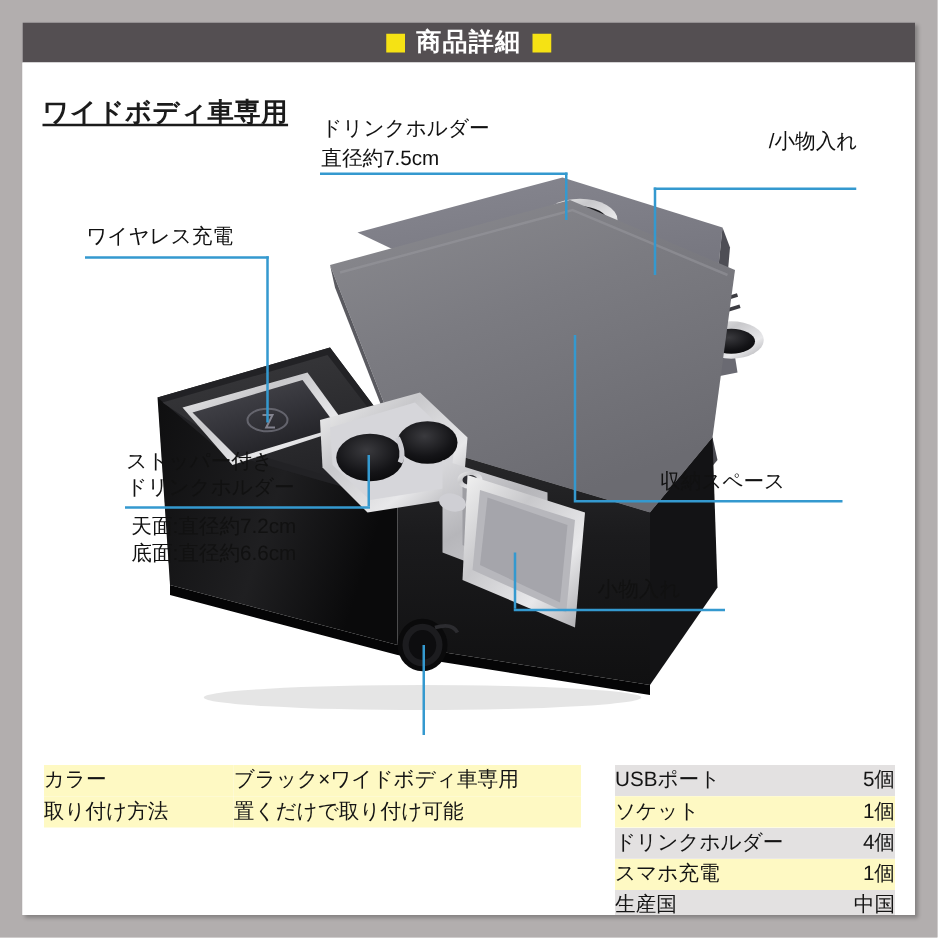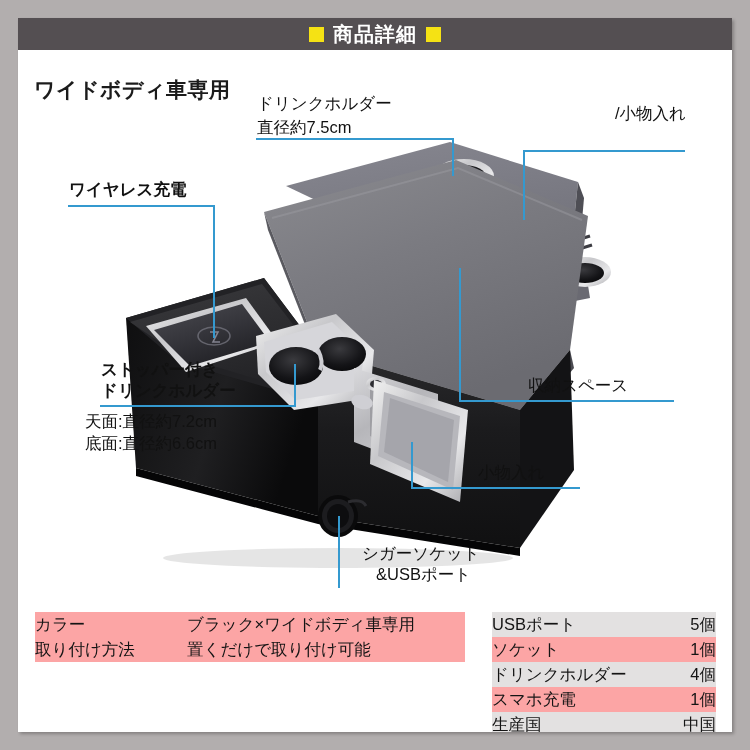--- a/index.html
+++ b/index.html
@@ -73,31 +73,32 @@
   
   #headline {
     position: absolute;
     left: 16px;
     top: 26px;
     font-size: 21px;
     font-weight: bold;
     color: #1b1b1b;
     letter-spacing: 0.5px;
     white-space: nowrap;
+    text-decoration: underline;
   }
 
   
   .label {
     position: absolute;
     color: #111111;
     line-height: 1.18;
     white-space: nowrap;
   }
   .label.sz-normal { font-size: 16.5px; }
-  .label.bold      { font-weight: bold; }
+  .label.bold      { font-weight: normal; }
 
   
   .lead {
     position: absolute;
     background: #3499cf;
   }
   .lead.h { height: 2px; }
   .lead.v { width: 2px; }
 
   
@@ -132,21 +133,21 @@
     font-size: 16.5px;
     color: #141414;
     padding: 0;
     height: 25px;
     line-height: 25px;
     vertical-align: middle;
     white-space: nowrap;
     overflow: hidden;
   }
   table.spec tr.shade td { background: #e3e1e1; }
-  table.spec tr.plain td { background: #fca5a5; }
+  table.spec tr.plain td { background: #fef9c3; }
 
   .cell-key   { padding-left: 10px; }
   .cell-val   { padding-left: 4px; }
   .cell-val-r { text-align: right; padding-right: 12px; }
 
   #tbl-left  col.k { width: 152px; }
   #tbl-right col.k { width: 148px; }
 </style>
 </head>
 <body>
@@ -349,37 +350,33 @@
 
       <div class="label sz-normal bold" style="left:51px; top:130px;">
         <div>ワイヤレス充電</div>
       </div>
 
       <div class="label sz-normal bold" style="left:83px; top:310px;">
         <div>ストッパー付き</div>
         <div style="margin-top:2px;">ドリンクホルダー</div>
       </div>
 
-      <div class="label sz-normal" style="left:67px; top:362px;">
+      <div class="label sz-normal" style="left:87px; top:362px;">
         <div>天面:直径約7.2cm</div>
         <div style="margin-top:3px;text-align:right;">底面:直径約6.6cm</div>
       </div>
 
       <div class="label sz-normal" style="left:510px; top:326px;">
         <div>収納スペース</div>
       </div>
 
       <div class="label sz-normal" style="left:460px; top:413px;">
         <div>小物入れ</div>
       </div>
 
-      <div class="label sz-normal" style="left:344px; top:494px;">
-        <div>シガーソケット</div>
-        <div style="margin-top:2px; margin-left:14px;">&amp;USBポート</div>
-      </div>
 
       <div id="headline">ワイドボディ車専用</div>
 
       <div id="spec-tables">
 
         <div id="tbl-left">
           <table class="spec">
             <colgroup>
                 <col class="k">
                 <col>

